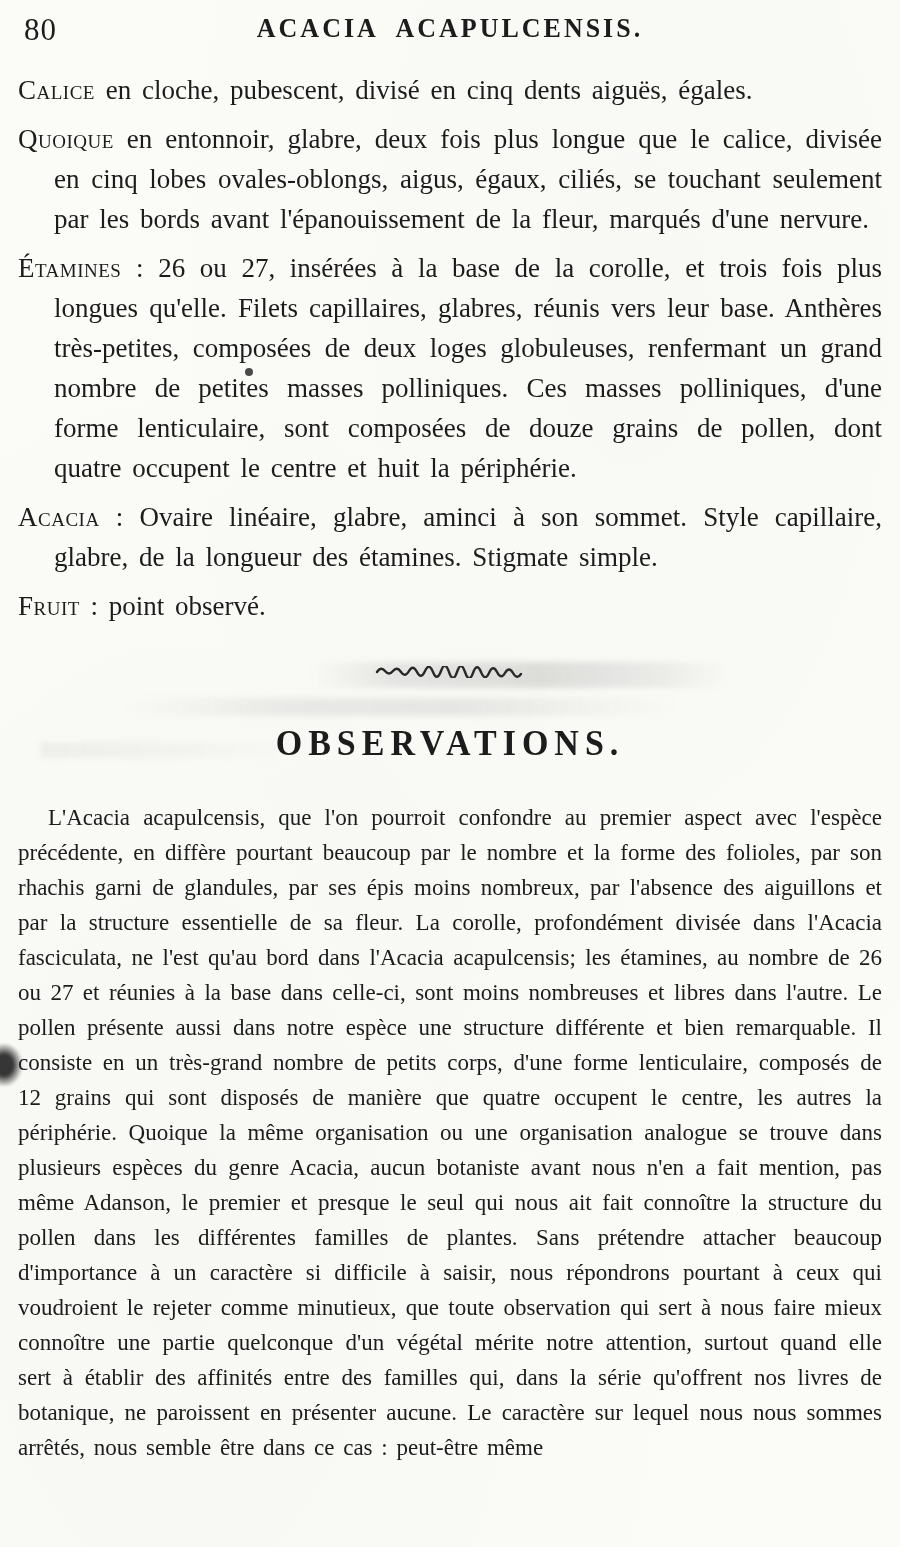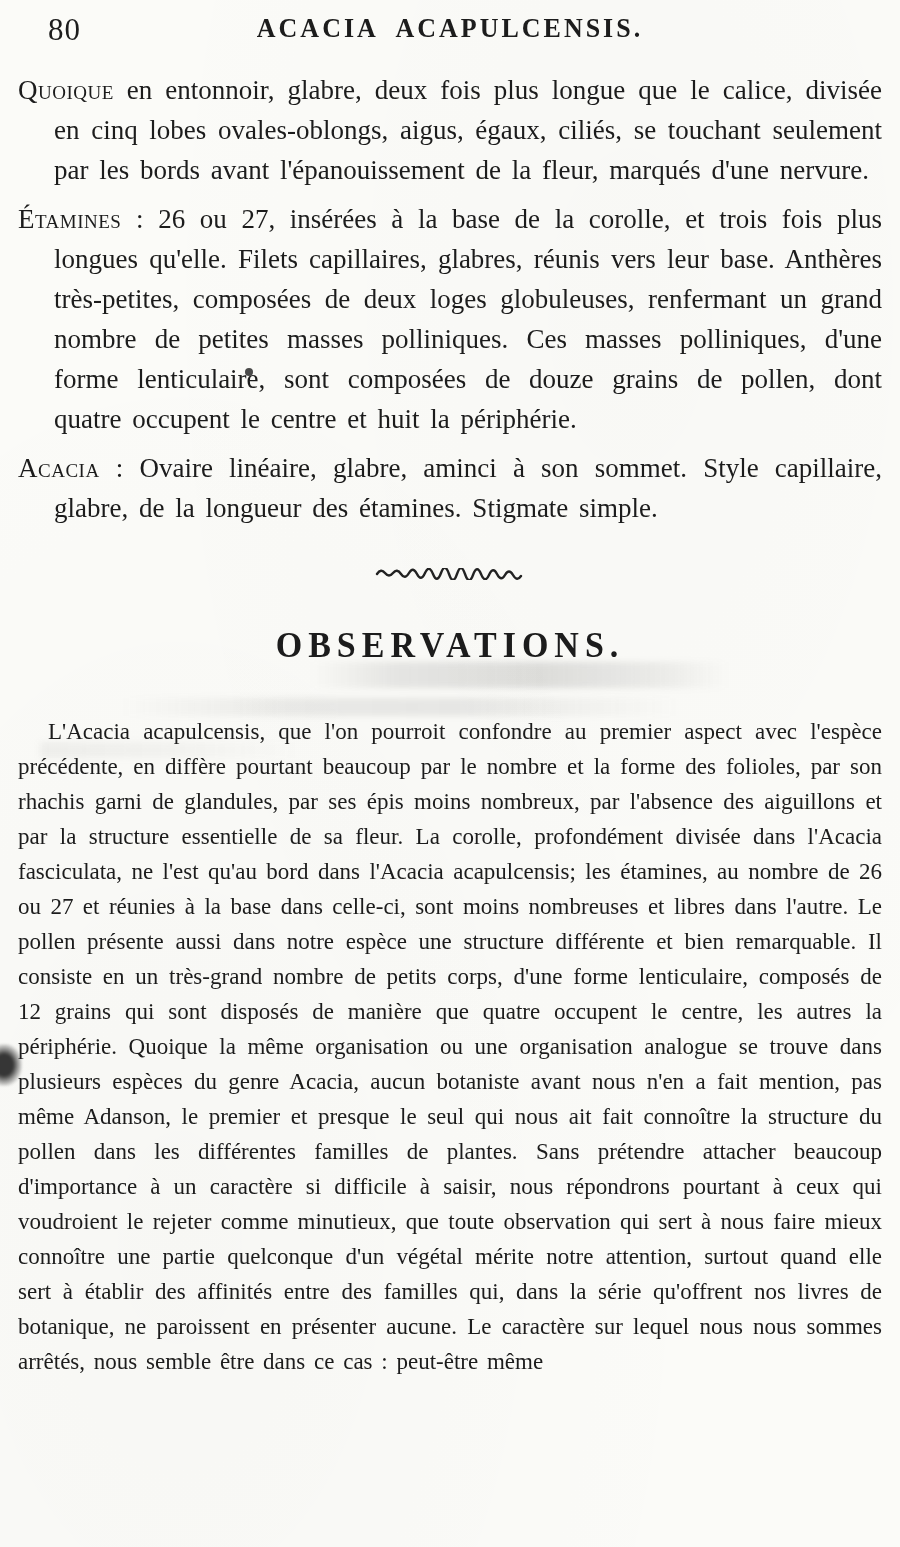--- a/index.html
+++ b/index.html
@@ -18,21 +18,20 @@
     box-sizing: border-box;
     padding: 10px 18px 0 18px;
   }
 
   
   .header { position: relative; height: 48px; }
   .page-number {
     position: absolute; left: 6px; top: 2px;
     font-size: 31px; letter-spacing: 1px;
     font-feature-settings: "onum" 1;
-    margin-left: 24px;
   }
   .running-title {
     position: absolute; left: 0; right: 0; top: 4px;
     text-align: center;
     font-size: 26px; letter-spacing: 3px; word-spacing: 10px;
     font-weight: bold;
     transform: scaleY(1.05);
   }
 
   
@@ -54,21 +53,21 @@
   
   .obs-heading {
     margin-top: 46px;
     text-align: center;
     font-size: 34px;
     letter-spacing: 6px;
     font-weight: bold;
     transform: scaleY(1.08);
   }
   .obs-body {
-    margin-top: 50px;
+    margin-top: 38px;
     font-size: 23px;
     line-height: 35px;
     text-align: justify;
     text-indent: 30px;
     word-spacing: 3px;
   }
 
   
   .ink-blot {
     position: absolute; left: -8px; top: 1044px;
@@ -102,23 +101,25 @@
 <body>
 
 <div class="page">
 
   <div class="header">
     <div class="page-number">80</div>
     <div class="running-title">ACACIA ACAPULCENSIS.</div>
   </div>
 
   <div class="description">
+    <p class="entry"><span class="term">Calice</span><span> </span><span>en cloche, pubescent, divisé en cinq dents aiguës, égales.</span></p>
     <p class="entry"><span class="term">Quoique</span><span> </span><span>en entonnoir, glabre, deux fois plus longue que le calice, divisée en cinq lobes ovales-oblongs, aigus, égaux, ciliés, se touchant seulement par les bords avant l'épanouissement de la fleur, marqués d'une nervure.</span></p>
     <p class="entry"><span class="term">Étamines</span><span> : </span><span>26 ou 27, insérées à la base de la corolle, et trois fois plus longues qu'elle. Filets capillaires, glabres, réunis vers leur base. Anthères très-petites, composées de deux loges globuleuses, renfermant un grand nombre de petites masses polliniques. Ces masses polliniques, d'une forme lenticulaire, sont composées de douze grains de pollen, dont quatre occupent le centre et huit la périphérie.</span></p>
     <p class="entry"><span class="term">Acacia</span><span> : </span><span>Ovaire linéaire, glabre, aminci à son sommet. Style capillaire, glabre, de la longueur des étamines. Stigmate simple.</span></p>
+    <p class="entry"><span class="term">Fruit</span><span> : </span><span>point observé.</span></p>
   </div>
 
   <div class="divider-wrap">
     <svg width="150" height="12" viewBox="0 0 150 12" aria-hidden="true">
       <path d="M2 6 Q6 0 10 5 T18 5 T26 6 T34 5 T42 6 T50 5 T58 6 T66 5 T74 6 T82 6 T90 6 T98 7 T106 6 T114 7 T122 6 T130 7 T138 7 T146 8" fill="none" stroke="#222222" stroke-width="2.4" stroke-linecap="round"></path>
     </svg>
   </div>
 
   <div class="obs-heading">OBSERVATIONS.</div>
 

